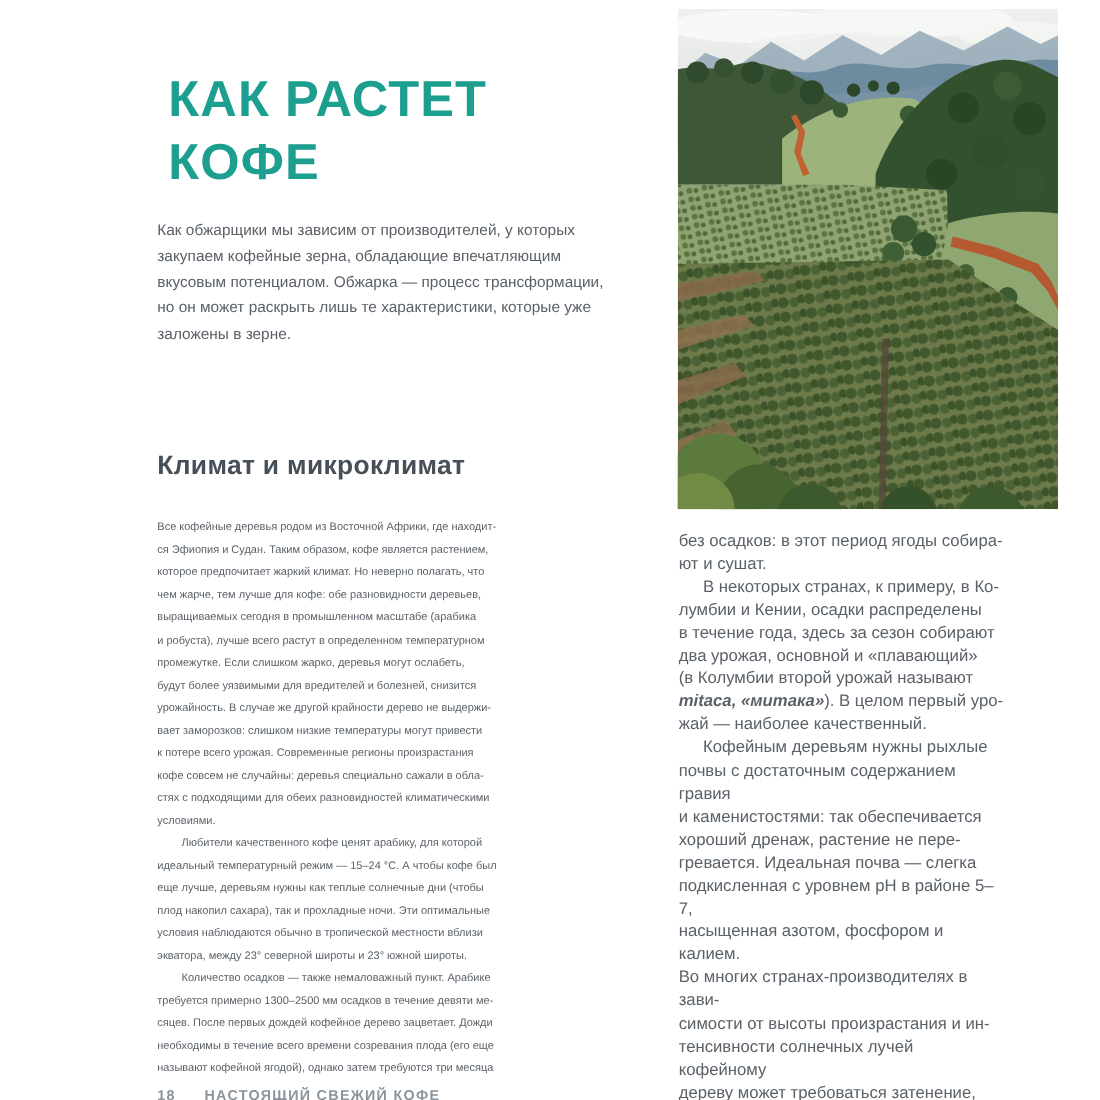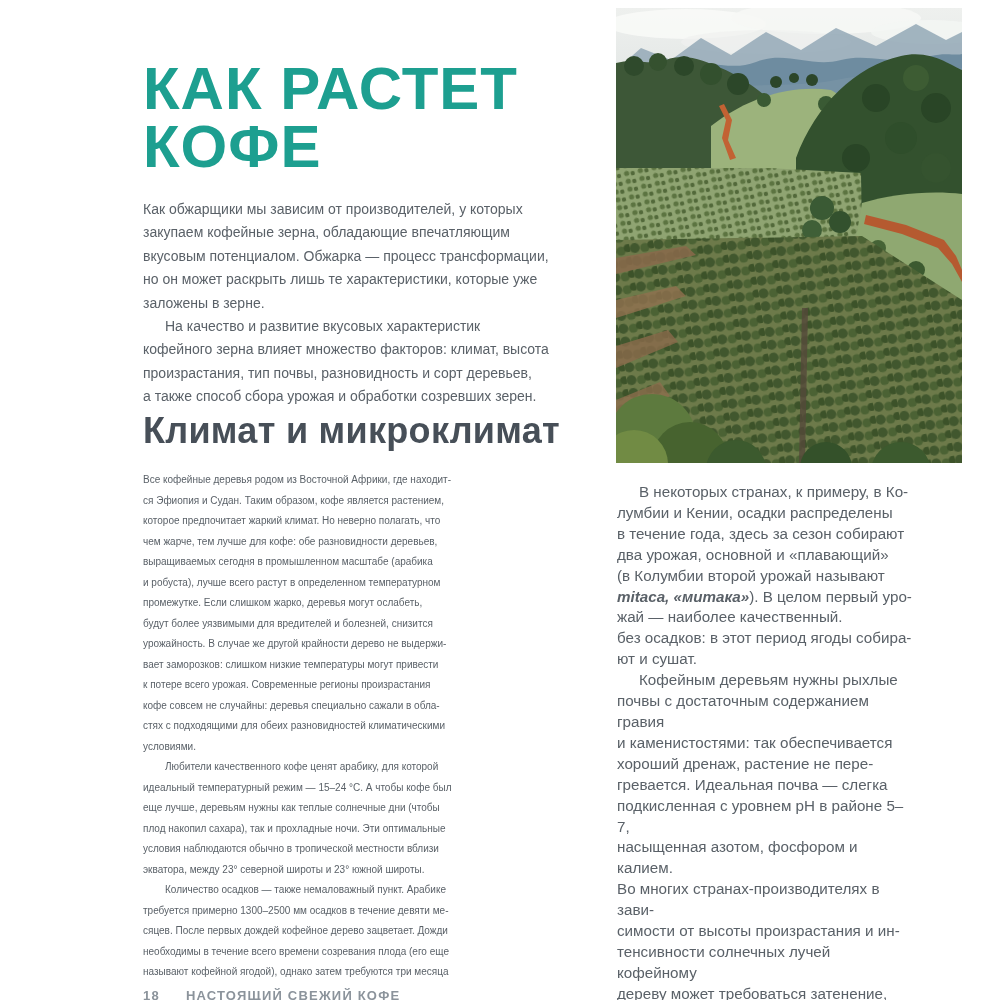--- a/index.html
+++ b/index.html
@@ -1,29 +1,29 @@
 <!DOCTYPE html>
 <html style="--accent_teal: #1d9f90; --section_heading: #474f58; --body_text: #5a6168; --footer_text: #8b939b;"><head>
 <meta charset="utf-8">
 <style>
   html,body{margin:0;padding:0;background:#ffffff;}
   .page{
     position:relative;width:1000px;height:1000px;background:#ffffff;
     overflow:hidden;font-family:"Liberation Sans",sans-serif;
   }
   .headline{
-    position:absolute;left:143px;top:60px;margin:0;
-    font-size:60px;line-height:58px;font-weight:700;letter-spacing:1px;
+    position:absolute;left:153px;top:60px;margin:0;
+    font-size:46px;line-height:58px;font-weight:700;letter-spacing:1px;
     color:var(--accent_teal);white-space:pre-line;
   }
   .intro{position:absolute;left:143px;top:198px;width:480px;
     font-size:14px;line-height:23.4px;color:var(--body_text);}
   .section-heading{
     position:absolute;left:143px;top:410px;margin:0;
-    font-size:36px;font-weight:700;letter-spacing:.3px;color:var(--section_heading);
+    font-size:24px;font-weight:700;letter-spacing:.3px;color:var(--section_heading);
   }
   .col-left{position:absolute;left:143px;top:470px;width:478px;
     font-size:10px;line-height:20.5px;color:var(--body_text);}
   .col-right{position:absolute;left:617px;top:482px;width:296px;
     font-size:15.2px;line-height:20.9px;color:var(--body_text);}
   .para{margin:0;white-space:pre-line;}
   .para.indent{text-indent:22px;}
   .para.mixed{white-space:normal;}
   .para.mixed .lines{white-space:pre-line;}
   .para em{font-style:italic;font-weight:700;}
@@ -41,24 +41,20 @@
 
   <h1 class="headline">КАК РАСТЕТ
 КОФЕ</h1>
 
   <div class="intro">
     <p class="para">Как обжарщики мы зависим от производителей, у которых
 закупаем кофейные зерна, обладающие впечатляющим
 вкусовым потенциалом. Обжарка — процесс трансформации,
 но он может раскрыть лишь те характеристики, которые уже
 заложены в зерне.</p>
-    <p class="para indent">На качество и развитие вкусовых характеристик
-кофейного зерна влияет множество факторов: климат, высота
-произрастания, тип почвы, разновидность и сорт деревьев,
-а также способ сбора урожая и обработки созревших зерен.</p>
   </div>
 
   <h2 class="section-heading">Климат и микроклимат</h2>
 
   <div class="col-left">
     <p class="para">Все кофейные деревья родом из Восточной Африки, где находит-
 ся Эфиопия и Судан. Таким образом, кофе является растением,
 которое предпочитает жаркий климат. Но неверно полагать, что
 чем жарче, тем лучше для кофе: обе разновидности деревьев,
 выращиваемых сегодня в промышленном масштабе (арабика
@@ -78,27 +74,27 @@
 условия наблюдаются обычно в тропической местности вблизи
 экватора, между 23° северной широты и 23° южной широты.</p>
     <p class="para indent">Количество осадков — также немаловажный пункт. Арабике
 требуется примерно 1300–2500 мм осадков в течение девяти ме-
 сяцев. После первых дождей кофейное дерево зацветает. Дожди
 необходимы в течение всего времени созревания плода (его еще
 называют кофейной ягодой), однако затем требуются три месяца</p>
   </div>
 
   <div class="col-right">
+    <p class="para">без осадков: в этот период ягоды собира-
+ют и сушат.</p>
     <p class="para indent mixed"><span class="lines">В некоторых странах, к примеру, в Ко-
 лумбии и Кении, осадки распределены
 в течение года, здесь за сезон собирают
 два урожая, основной и «плавающий»
 (в Колумбии второй урожай называют</span><br><em>mitaca, «митака»</em><span>). В целом первый уро-</span><br><span class="lines">жай — наиболее качественный.</span></p>
-    <p class="para">без осадков: в этот период ягоды собира-
-ют и сушат.</p>
     <p class="para indent">Кофейным деревьям нужны рыхлые
 почвы с достаточным содержанием гравия
 и каменистостями: так обеспечивается
 хороший дренаж, растение не пере-
 гревается. Идеальная почва — слегка
 подкисленная с уровнем pH в районе 5–7,
 насыщенная азотом, фосфором и калием.
 Во многих странах-производителях в зави-
 симости от высоты произрастания и ин-
 тенсивности солнечных лучей кофейному

